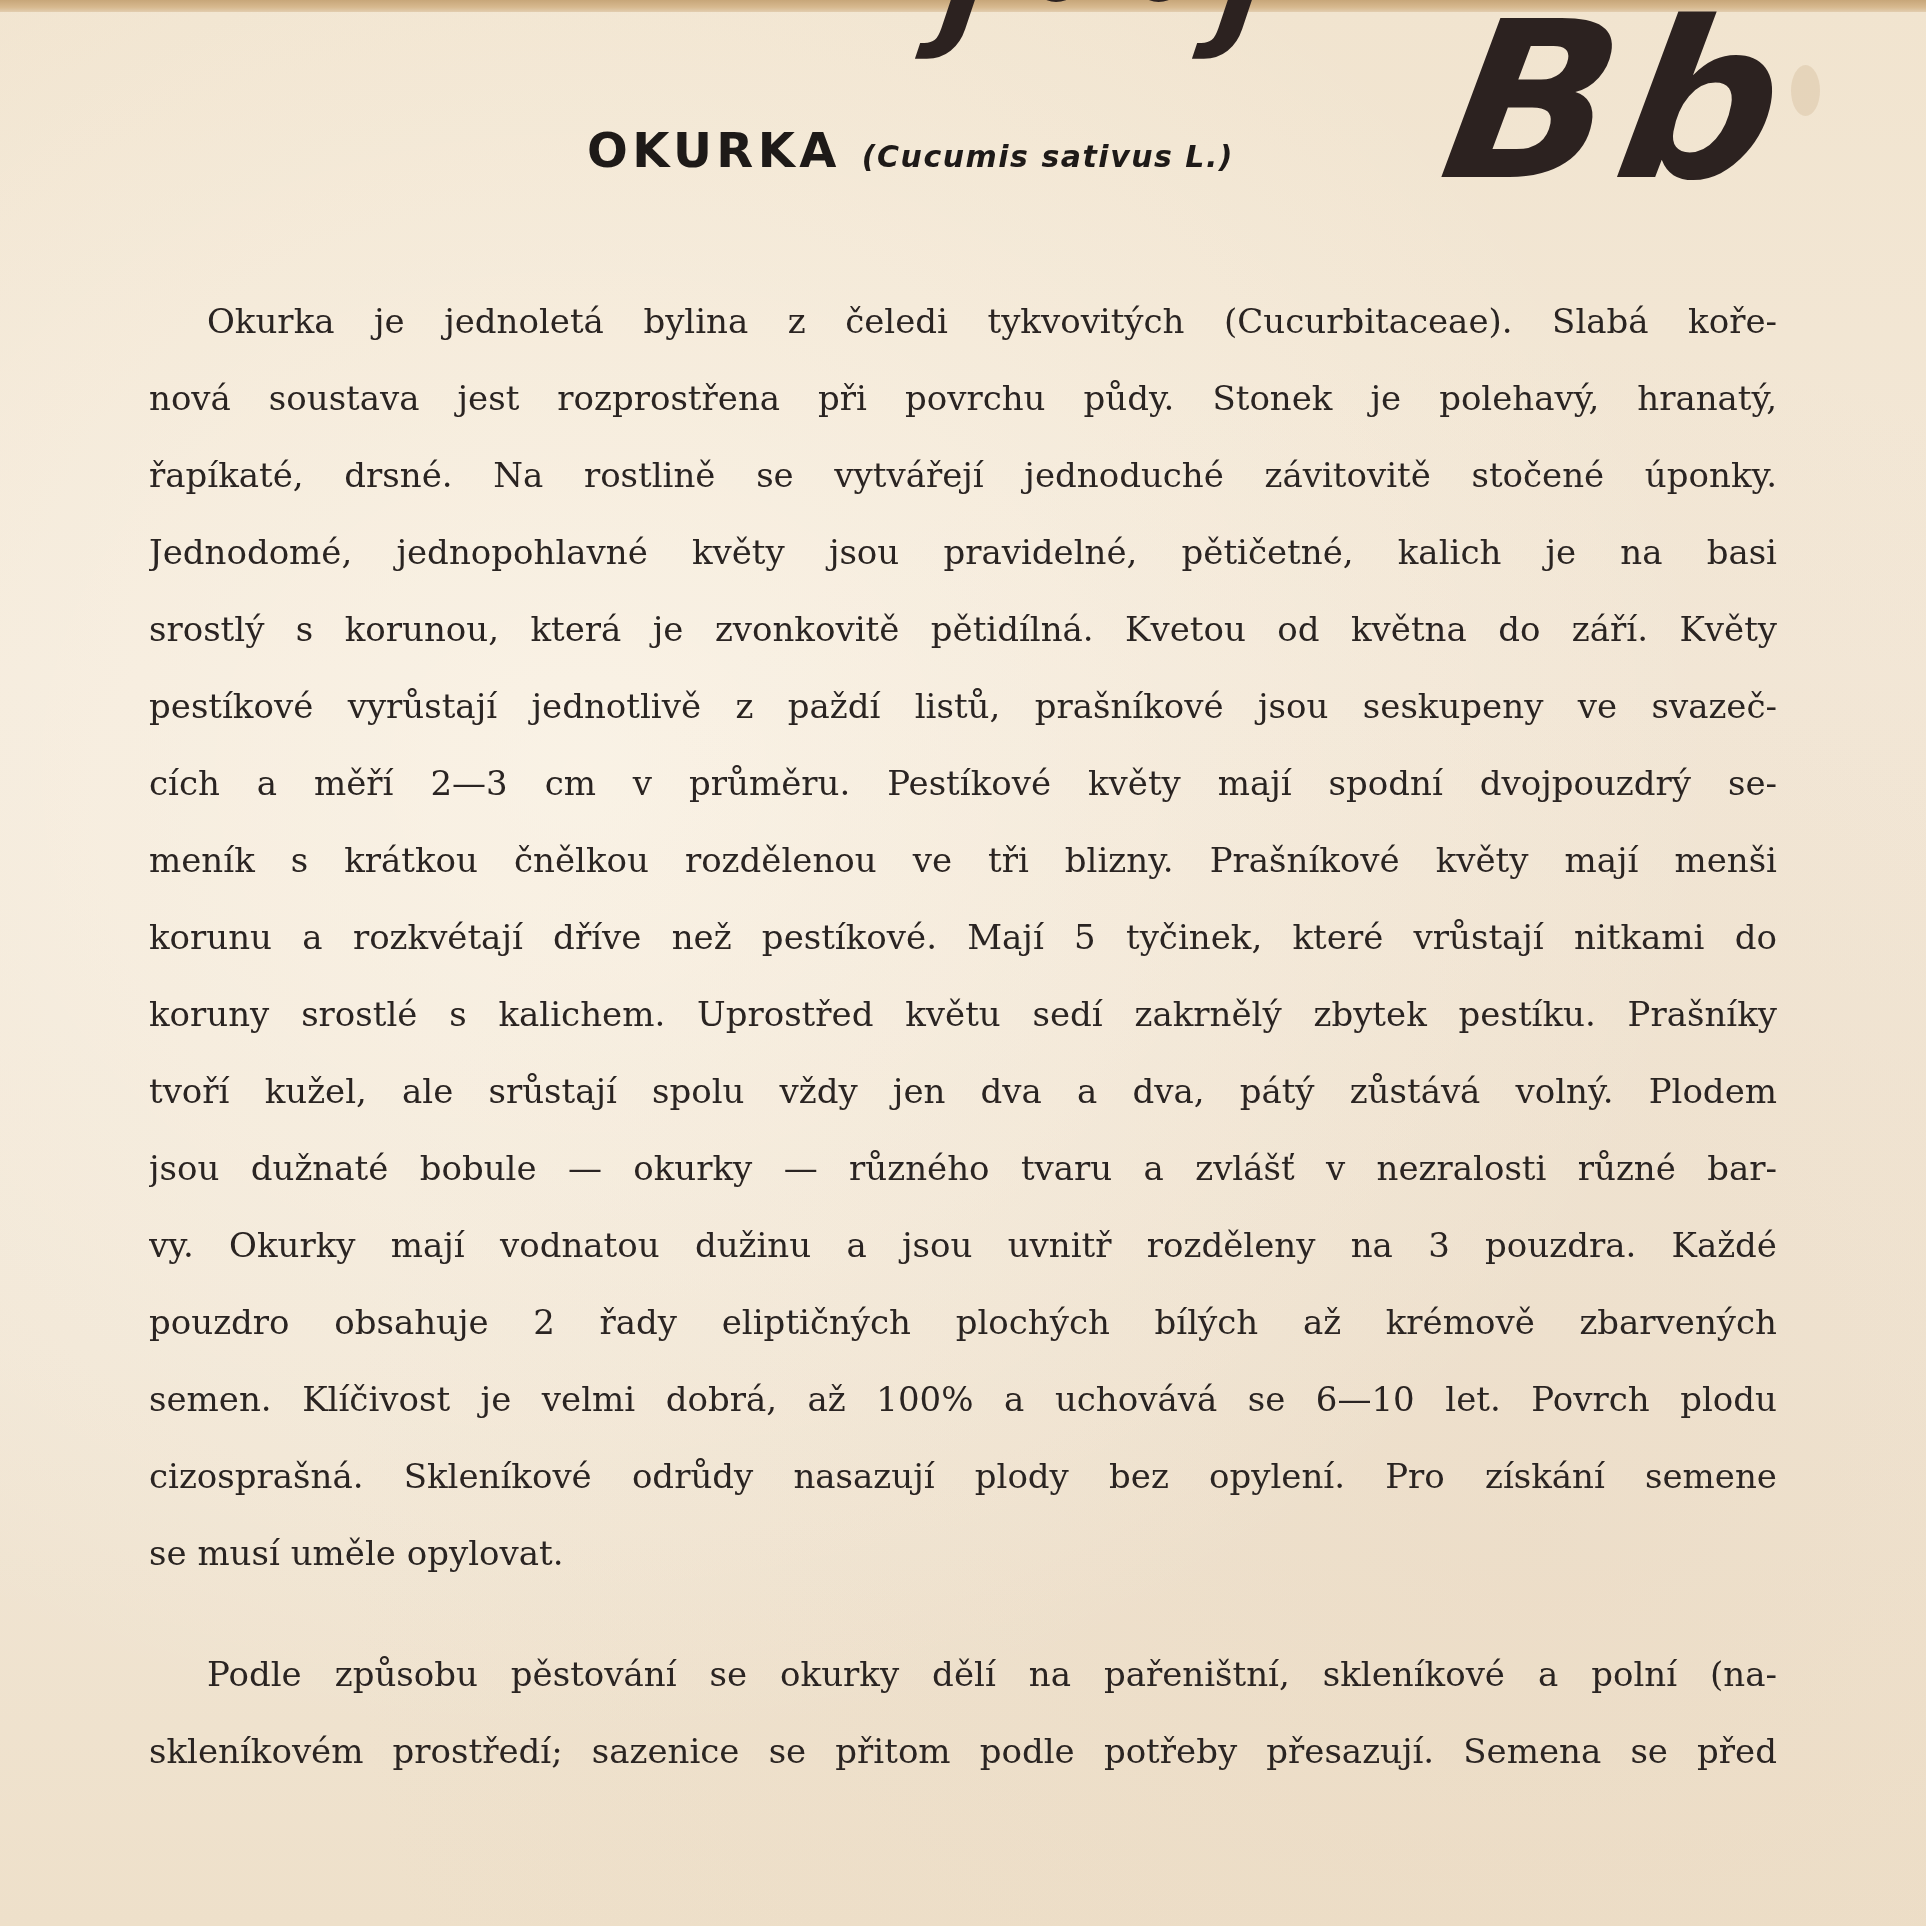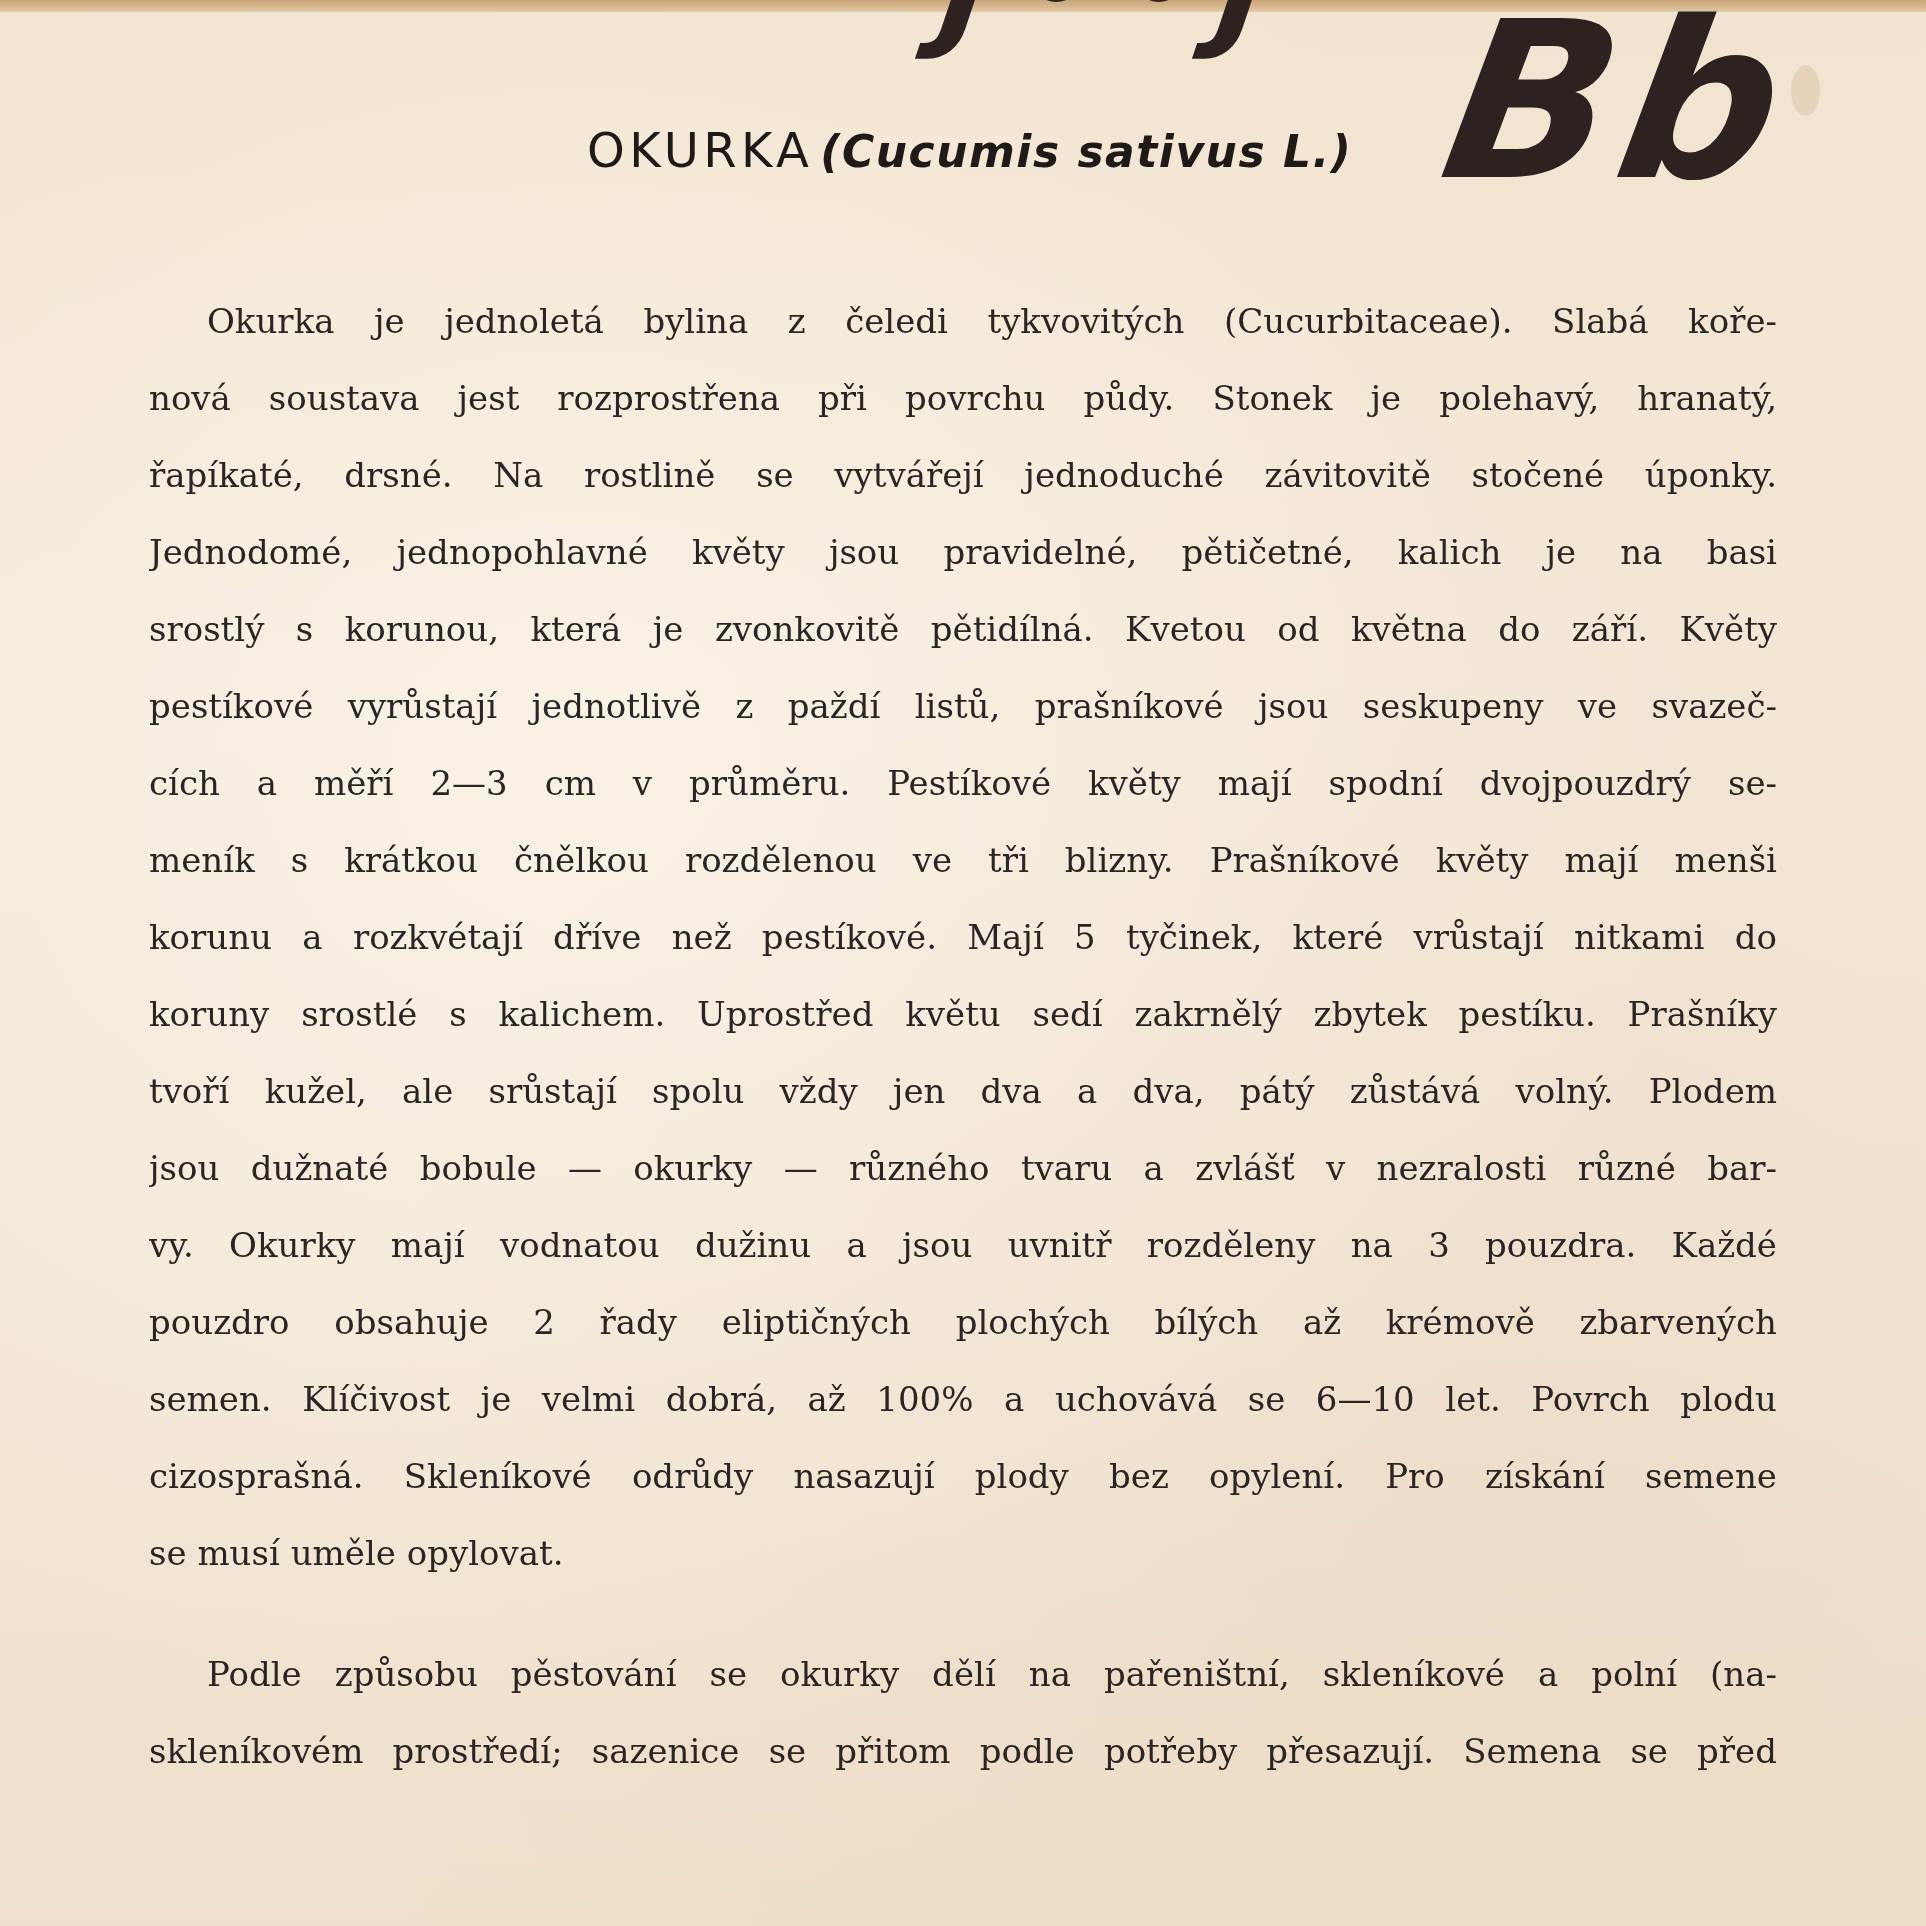--- a/index.html
+++ b/index.html
@@ -55,29 +55,29 @@
     .title {
       position: absolute;
       left: 587px;
       top: 122px;
       font-family: "DejaVu Sans", sans-serif;
       font-size: 48px;
       color: #1e1a18;
       white-space: nowrap;
     }
     .title .main {
-      font-weight: normal;
+      font-weight: bold;
       letter-spacing: 4.4px;
     }
     .title .latin {
       font-style: italic;
       font-weight: bold;
-      font-size: 44px;
+      font-size: 30px;
       letter-spacing: 1.5px;
-      margin-left: 7px;
+      margin-left: 21px;
     }
     .body-text {
       position: absolute;
       left: 149px;
       width: 1628px;
       top: 250px;
       color: #2a2422;
       font-family: "DejaVu Serif", "Liberation Serif", serif;
       font-size: 34px;
     }

